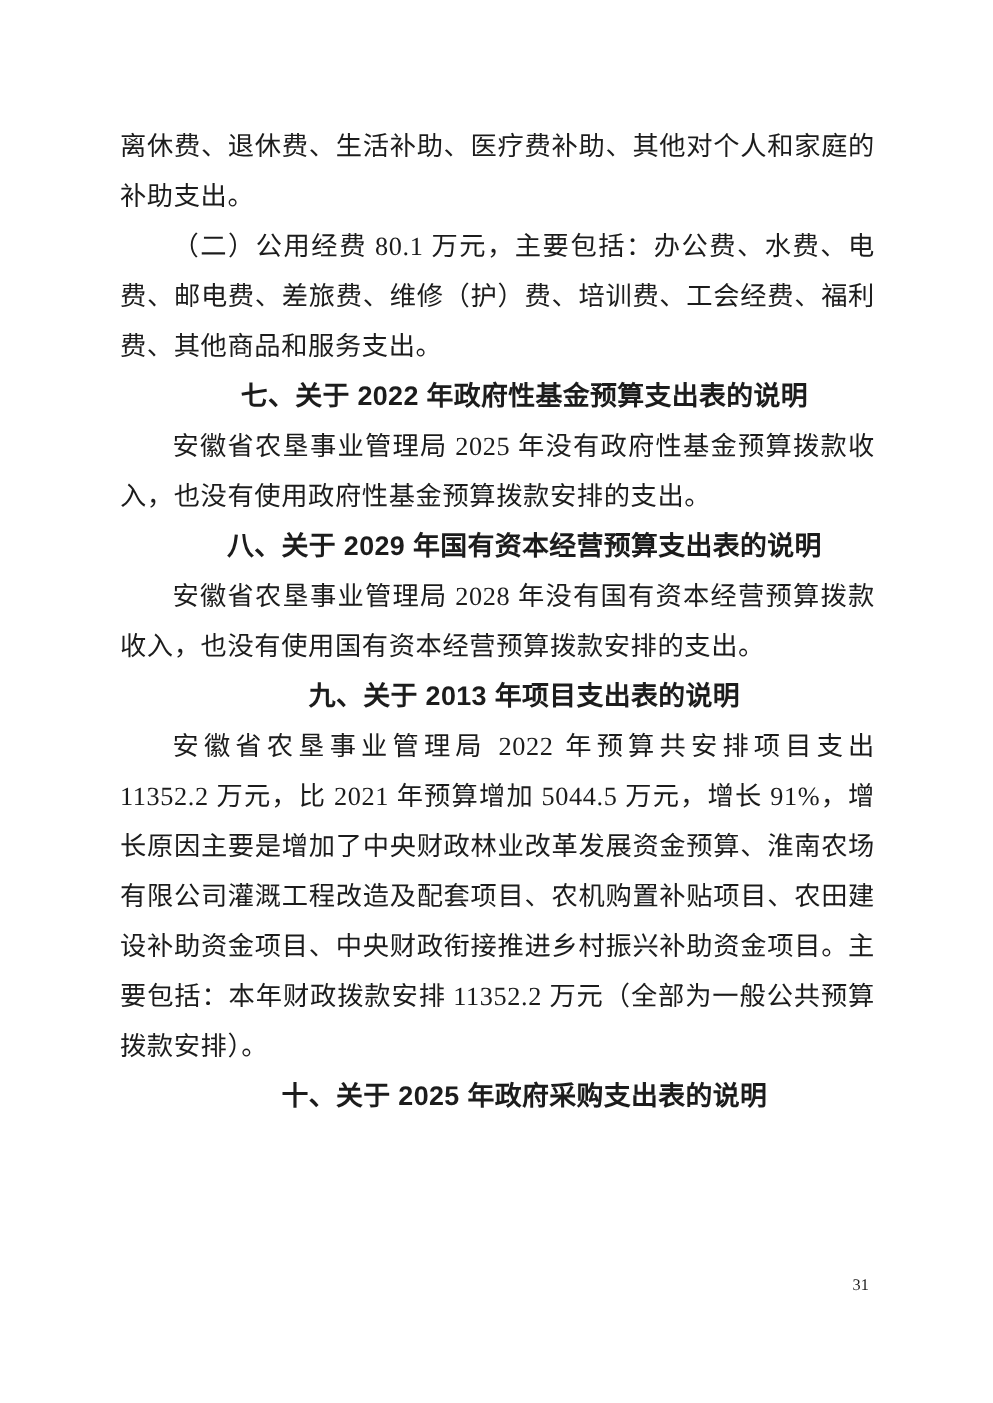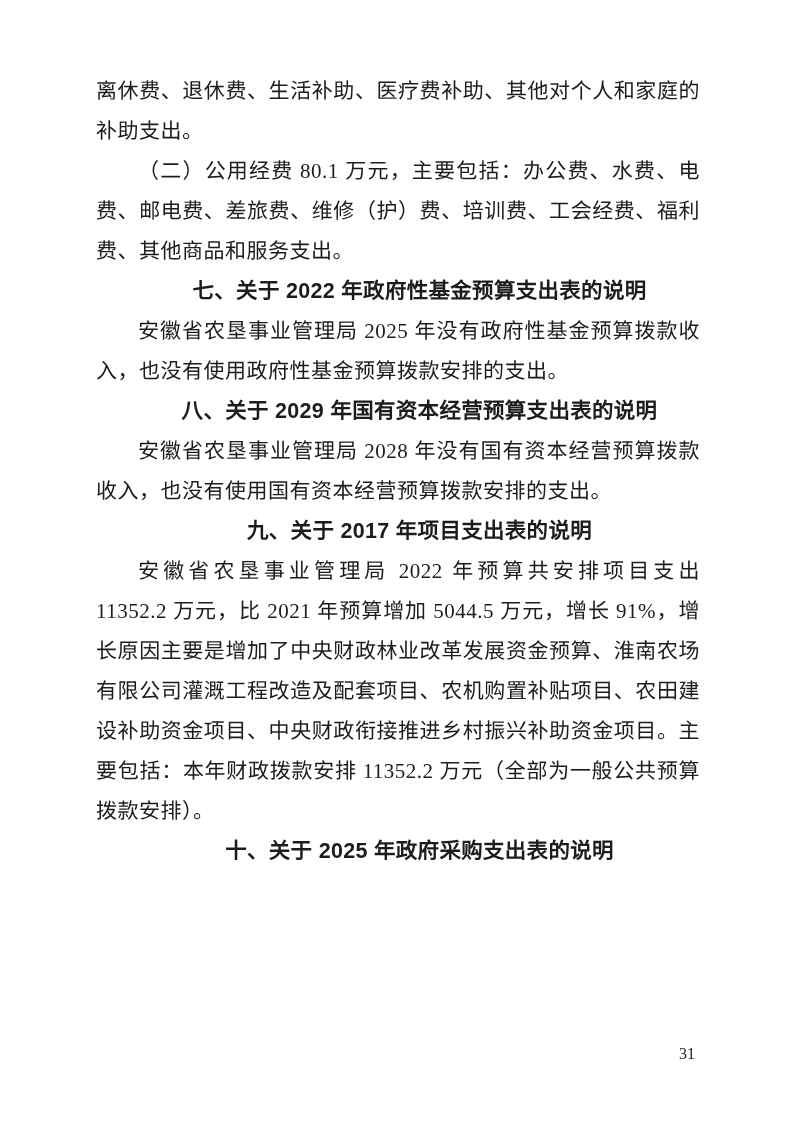--- a/index.html
+++ b/index.html
@@ -7,21 +7,21 @@
     padding: 0;
     background: #ffffff;
   }
   .page {
     position: relative;
     width: 794px;
     height: 1122px;
     margin: 0 auto;
     background: #ffffff;
     box-sizing: border-box;
-    padding: 71px 94px 0 96px;
+    padding: 97px 94px 0 96px;
     overflow: hidden;
     color: #1c1c1c;
     font-family: "Liberation Serif", "DejaVu Serif", serif;
   }
   .para {
     margin: 0;
     font-size: 21px;
     line-height: 40px;
     text-align: justify;
     text-align-last: left;
@@ -37,44 +37,43 @@
     font-size: 21.5px;
     line-height: 40px;
     text-indent: 2em;
     text-align: center;
     letter-spacing: 0.3px;
   }
   .page-number {
     position: absolute;
     top: 1020px;
     right: 99px;
-    font-size: 16px;
+    font-size: 13px;
     line-height: 16px;
     font-family: "Liberation Serif", "DejaVu Serif", serif;
     color: #222222;
-    margin-top: 26px;
   }
 </style>
 </head>
 <body>
 
 <div class="page">
   <p class="para">离休费、退休费、生活补助、医疗费补助、其他对个人和家庭的补助支出。</p>
 
   <p class="para indent">（二）公用经费 80.1 万元，主要包括：办公费、水费、电费、邮电费、差旅费、维修（护）费、培训费、工会经费、福利费、其他商品和服务支出。</p>
 
   <h2 class="heading">七、关于 2022 年政府性基金预算支出表的说明</h2>
 
   <p class="para indent">安徽省农垦事业管理局 2025 年没有政府性基金预算拨款收入，也没有使用政府性基金预算拨款安排的支出。</p>
 
   <h2 class="heading">八、关于 2029 年国有资本经营预算支出表的说明</h2>
 
   <p class="para indent">安徽省农垦事业管理局 2028 年没有国有资本经营预算拨款收入，也没有使用国有资本经营预算拨款安排的支出。</p>
 
-  <h2 class="heading">九、关于 2017 年项目支出表的说明</h2>
+  <h2 class="heading">九、关于 2013 年项目支出表的说明</h2>
 
   <p class="para indent">安徽省农垦事业管理局 2022 年预算共安排项目支出 11352.2 万元，比 2021 年预算增加 5044.5 万元，增长 91%，增长原因主要是增加了中央财政林业改革发展资金预算、淮南农场有限公司灌溉工程改造及配套项目、农机购置补贴项目、农田建设补助资金项目、中央财政衔接推进乡村振兴补助资金项目。主要包括：本年财政拨款安排 11352.2 万元（全部为一般公共预算拨款安排）。</p>
 
   <h2 class="heading">十、关于 2025 年政府采购支出表的说明</h2>
 
 
   <div class="page-number">31</div>
 </div>
 
 </body></html>

